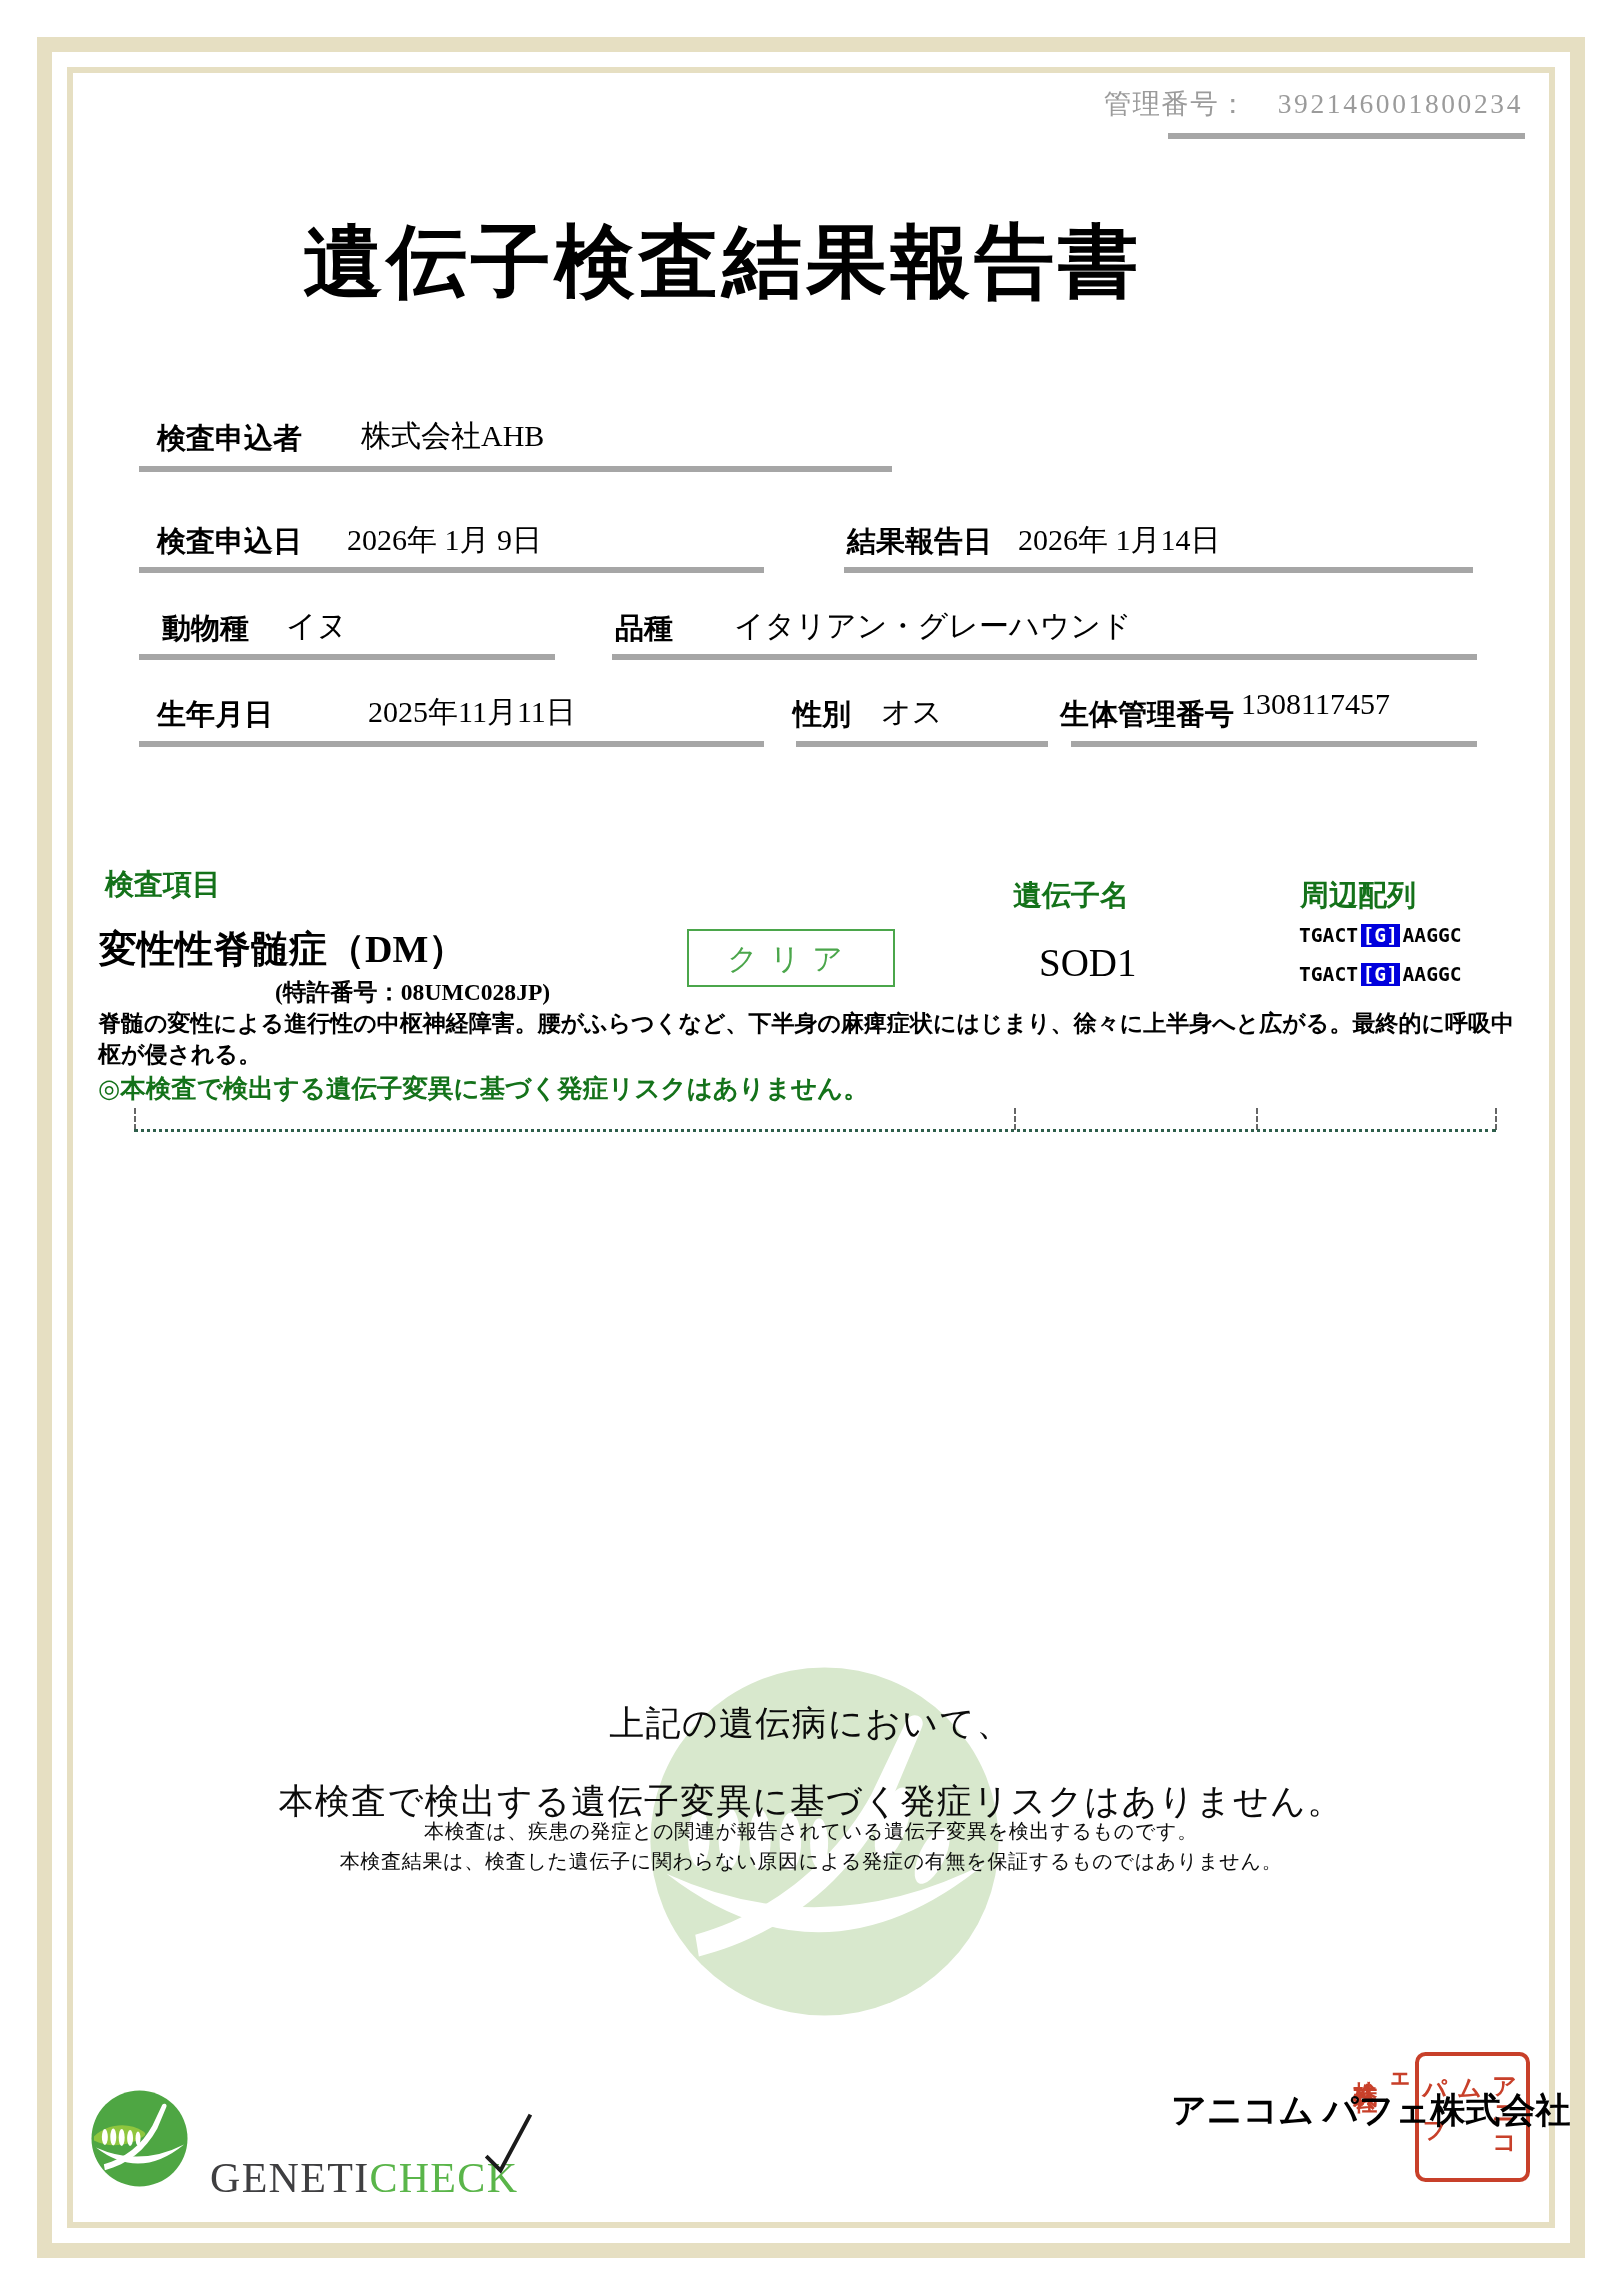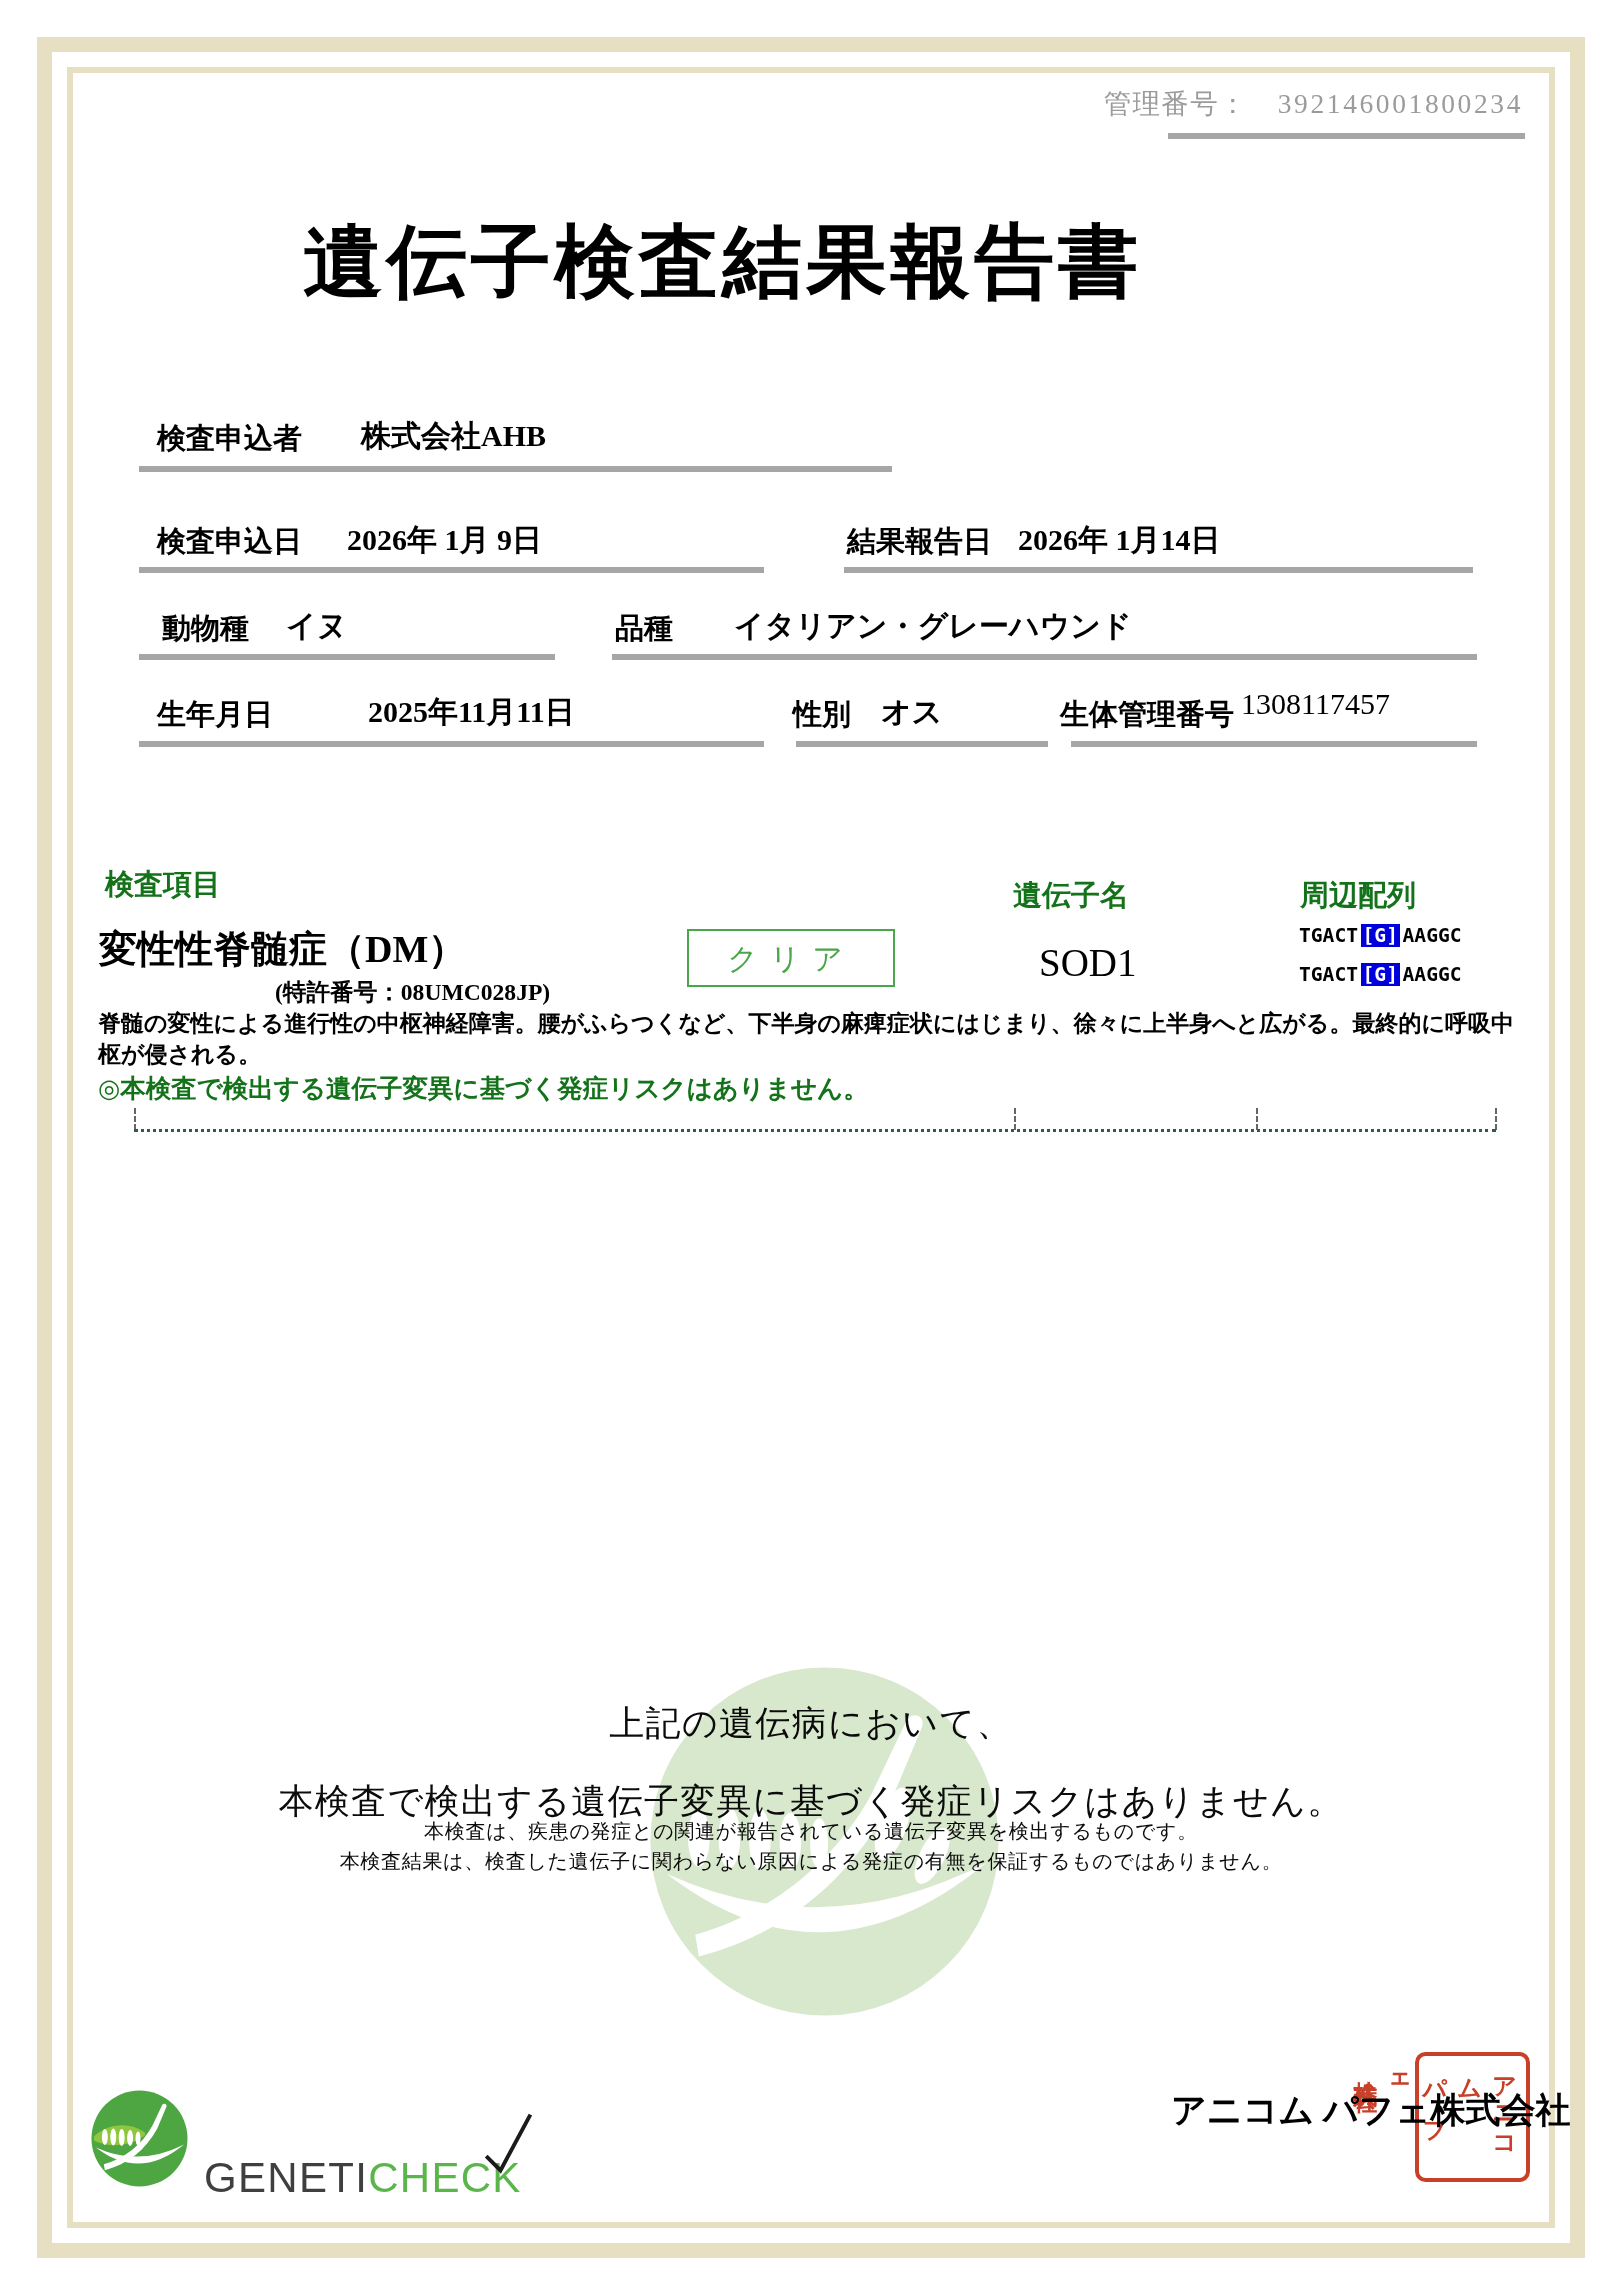--- a/index.html
+++ b/index.html
@@ -16,41 +16,41 @@
   }
   .frame-outer{position:absolute;top:37px;left:37px;right:37px;bottom:37px;border:15.7px solid var(--beige);}
   .frame-inner{position:absolute;top:67px;left:67px;right:67px;bottom:67px;border:6.5px solid var(--beige);}
   .abs{position:absolute;}
   .mgmt{top:86px;right:99px;font-size:27.5px;color:var(--gray-text);letter-spacing:1.3px;z-index:2;}
   .mgmt .num{margin-left:30px;letter-spacing:2.6px;}
   .mgmt-line{top:133px;left:1168px;width:357px;height:5.9px;background:var(--gray-line);}
   .doc-title{top:209px;left:0;width:1360px;text-align:center;padding-left:85px;
     font-size:80px;font-weight:600;letter-spacing:3.9px;color:#000;z-index:2;}
   .lbl{font-size:29px;font-weight:bold;color:#000;z-index:2;}
-  .val{font-size:30px;font-weight:bold;color:#000;z-index:2;}
+  .val{font-size:30px;font-weight:normal;color:#000;z-index:2;}
   .uline{height:5.9px;background:var(--gray-line);z-index:1;}
   .ghead{font-size:29px;font-weight:bold;color:var(--green-dark);z-index:2;}
   .disease{left:99px;top:924px;font-size:38px;font-weight:bold;z-index:2;}
   .patent{left:275px;top:976px;font-size:23.6px;font-weight:bold;z-index:2;}
   .result-box{left:687px;top:929px;width:208px;height:58px;border:2px solid var(--green-mid);
     text-align:center;line-height:55px;font-size:30px;color:var(--green-mid);letter-spacing:11.8px;z-index:2;}
   .gene{left:1039px;top:940px;font-size:39px;z-index:2;text-align:center;}
   .seq{left:1299px;font-family:"DejaVu Sans Mono","Liberation Mono",monospace;font-size:19.6px;font-weight:bold;z-index:2;}
   .seq .variant{background:var(--blue);color:#fff;padding:0 2px;margin:0 2.6px;}
   .desc{left:98px;top:1008px;width:1430px;font-size:23px;font-weight:bold;line-height:31px;z-index:2;}
   .risk{left:98px;top:1071px;font-size:25.5px;font-weight:bold;color:var(--green-dark);z-index:2;}
   .vdash{top:1108px;width:0;height:22px;border-left:2px dashed #666;z-index:1;}
   .dotline{left:134px;top:1129px;width:1362px;height:0;border-top:3.3px dotted var(--dot-green);z-index:1;}
   .center-txt{left:0;width:1622px;text-align:center;color:#0b0b0b;z-index:2;
     font-family:"Liberation Sans","DejaVu Sans",sans-serif;}
   .sum{font-size:35px;letter-spacing:1.3px;}
   .note{font-size:20px;letter-spacing:0.7px;}
   .watermark{left:645px;top:1662px;width:359px;height:359px;z-index:0;}
   .logo-mark{left:90px;top:2089px;width:99px;height:99px;z-index:2;}
-  .logo-text{left:204px;top:2154px;font-family:Liberation Sans, sans-serif;
+  .logo-text{left:210px;top:2154px;font-family:Liberation Serif, serif;
     font-size:42px;letter-spacing:1.3px;z-index:2;}
   .logo-text .dark{color:var(--logo-txt-dark);}
   .logo-text .green{color:var(--logo-txt-green);}
   .logo-check{left:481px;top:2112px;z-index:3;}
   .company{left:1171px;top:2087px;font-size:35px;font-weight:bold;color:#000;z-index:4;}
   .seal{left:1415px;top:2052px;width:115px;height:130px;border:4.6px solid var(--seal-red);
     border-radius:10.5px;writing-mode:vertical-rl;padding:5.2px 4.6px;z-index:3;
     color:var(--seal-red);font-size:24px;font-weight:600;line-height:1.45;letter-spacing:2.6px;}
   .seal .col2{letter-spacing:17px;}
 </style>

